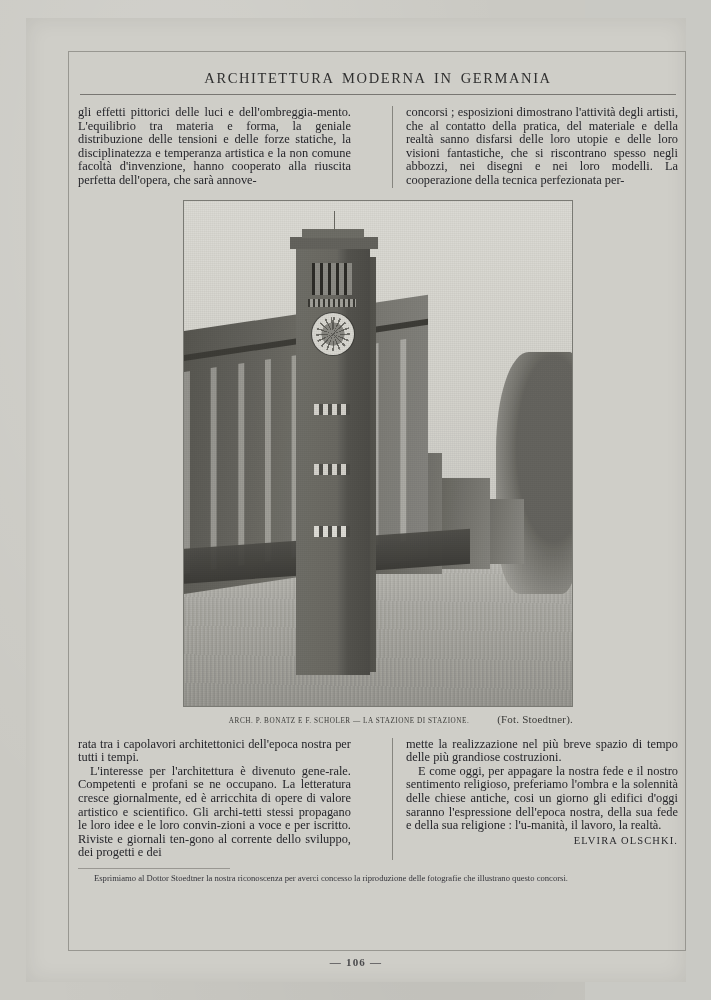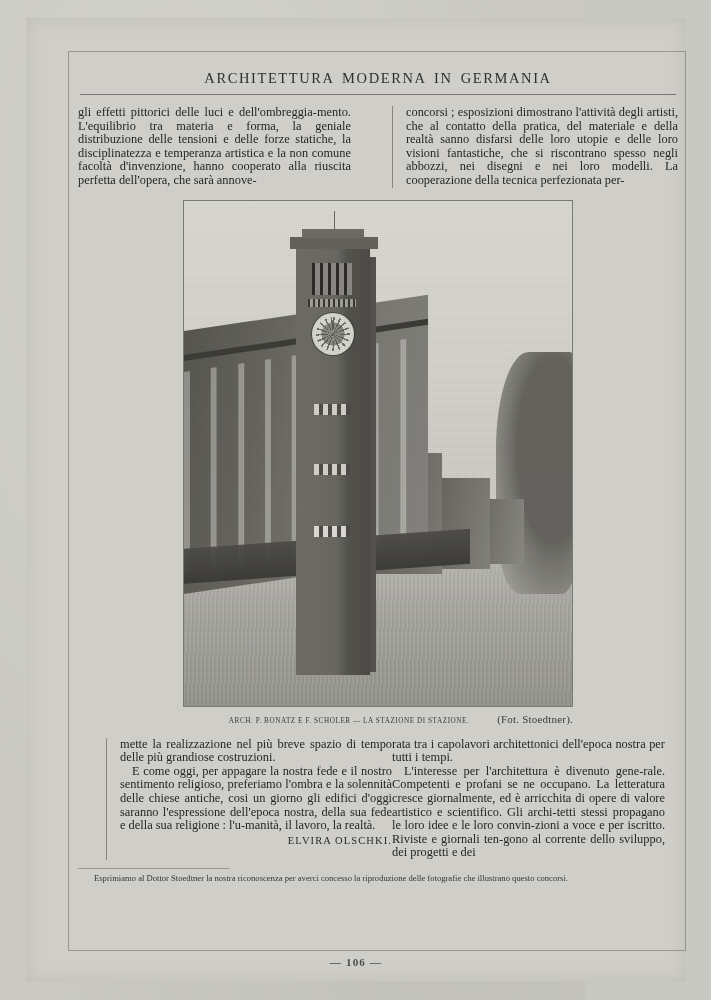--- a/index.html
+++ b/index.html
@@ -330,28 +330,28 @@
             <div class="grain"></div>
           </div>
         </div>
         <div class="caption-row">
           <span class="caption-main">ARCH. P. BONATZ E F. SCHOLER — LA STAZIONE DI STAZIONE.</span>
           <span class="caption-credit">(Fot. Stoedtner).</span>
         </div>
       </div>
 
       <div class="cols lower-cols">
+        <div class="col left">
+          <p class="body">rata tra i capolavori architettonici dell'epoca nostra per tutti i tempi.</p>
+          <p class="body">L'interesse per l'architettura è divenuto gene-rale. Competenti e profani se ne occupano. La letteratura cresce giornalmente, ed è arricchita di opere di valore artistico e scientifico. Gli archi-tetti stessi propagano le loro idee e le loro convin-zioni a voce e per iscritto. Riviste e giornali ten-gono al corrente dello sviluppo, dei progetti e dei</p>
+        </div>
         <div class="col right">
           <p class="body">mette la realizzazione nel più breve spazio di tempo delle più grandiose costruzioni.</p>
           <p class="body">E come oggi, per appagare la nostra fede e il nostro sentimento religioso, preferiamo l'ombra e la solennità delle chiese antiche, cosi un giorno gli edifici d'oggi saranno l'espressione dell'epoca nostra, della sua fede e della sua religione : l'u-manità, il lavoro, la realtà.</p>
           <div class="signature">ELVIRA OLSCHKI.</div>
-        </div>
-        <div class="col left">
-          <p class="body">rata tra i capolavori architettonici dell'epoca nostra per tutti i tempi.</p>
-          <p class="body">L'interesse per l'architettura è divenuto gene-rale. Competenti e profani se ne occupano. La letteratura cresce giornalmente, ed è arricchita di opere di valore artistico e scientifico. Gli archi-tetti stessi propagano le loro idee e le loro convin-zioni a voce e per iscritto. Riviste e giornali ten-gono al corrente dello sviluppo, dei progetti e dei</p>
         </div>
       </div>
 
       <div class="note-rule"></div>
       <p class="footnote">
         <span class="fn-indent">Esprimiamo al Dottor Stoedtner la nostra riconoscenza per averci concesso la riproduzione delle fotografie che illustrano</span>
         <span>questo concorsi.</span>
       </p>
 
     </div>

